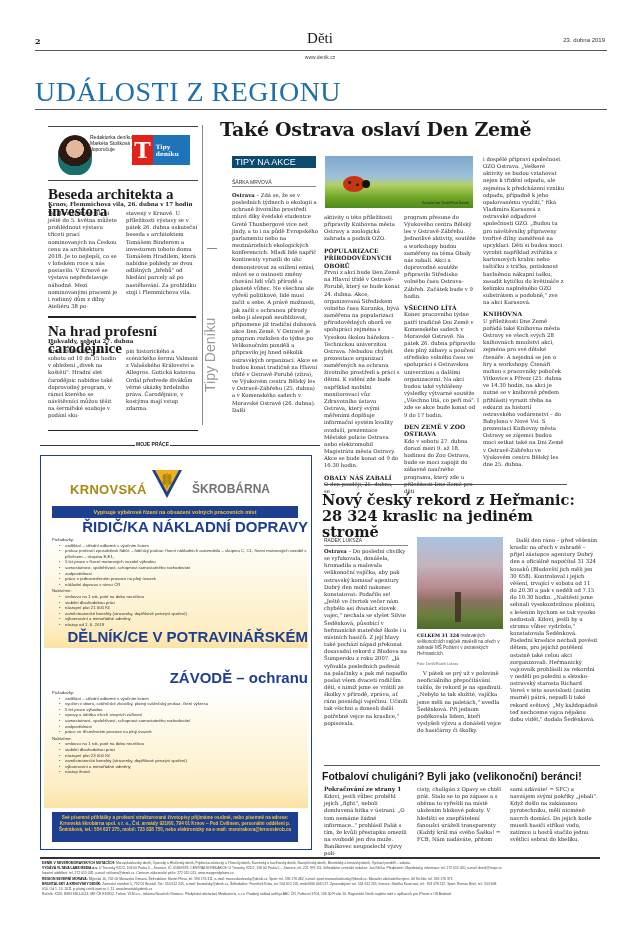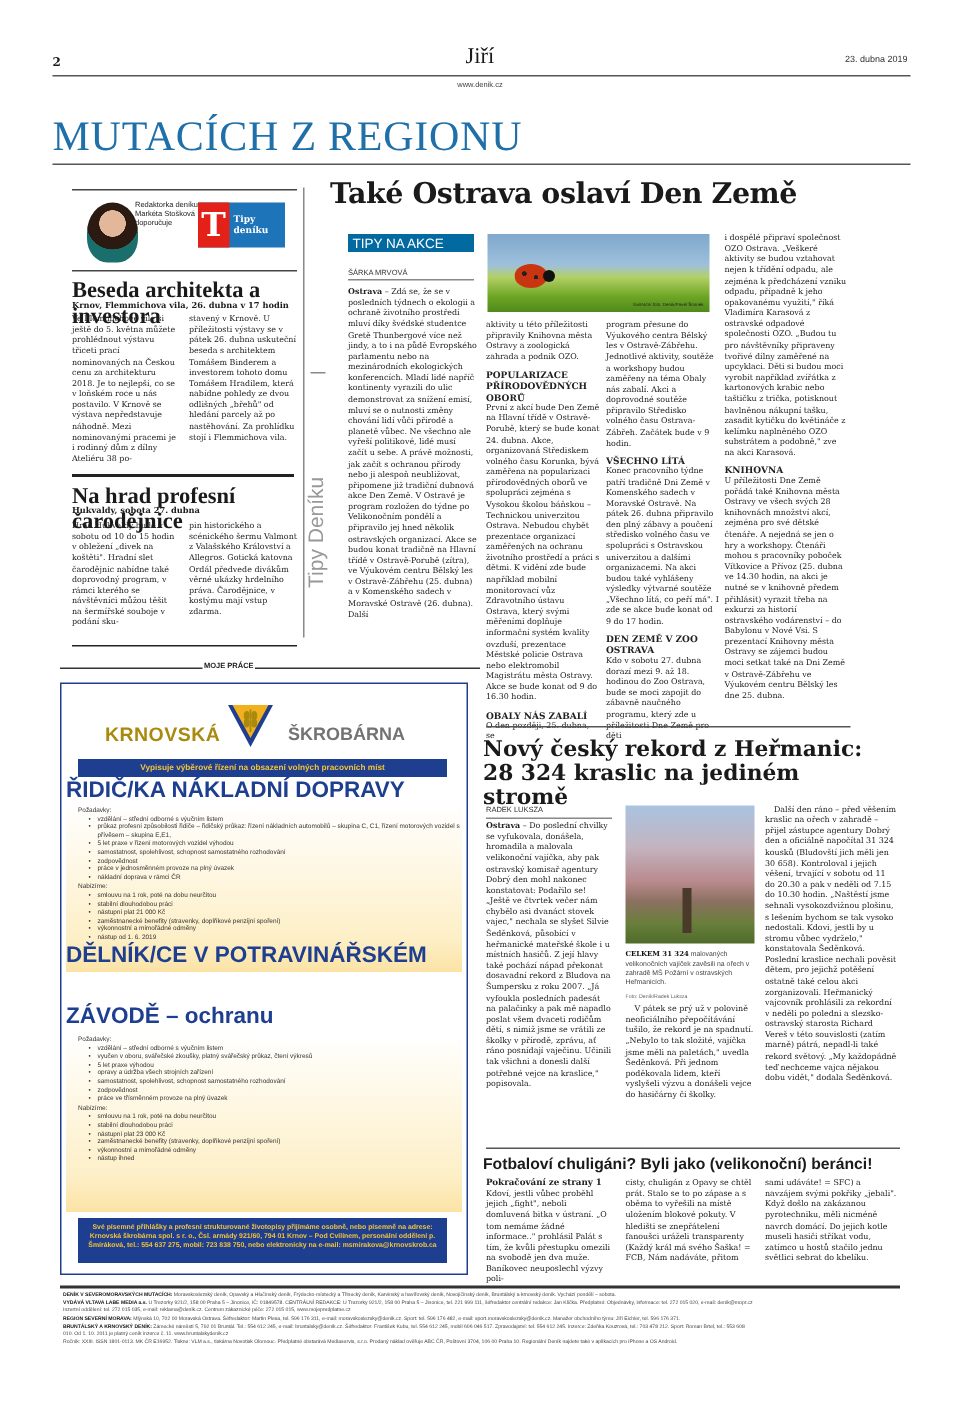--- a/index.html
+++ b/index.html
@@ -38,21 +38,21 @@
   #tip2-h { top: 323px; }
   #tip2-sub { top: 338px; }
   #tip2-c1 { left: 48px; top: 348px; width: 70px; }
   #tip2-c2 { left: 126px; top: 348px; width: 72px; }
   #tips-bottom-rule { left: 48px; width: 150px; top: 430px; height: 1px; background: #222; }
   #tipy-vertical { left: 202px; top: 250px; font-size: 14px; color: #999; transform: rotate(-90deg); transform-origin: left top; font-family: "Liberation Sans", sans-serif; white-space: nowrap; }
   #tipy-tick { left: 207px; top: 248px; width: 10px; height: 1px; background: #888; }
 
   
   #art1-title { left: 220px; top: 118px; font-size: 19px; font-weight: bold; white-space: nowrap; font-family: "DejaVu Serif", serif; letter-spacing: -0.3px; }
-  #tag-akce { left: 232px; top: 156px; width: 84px; height: 12px; background: #0369a1; color: #fff; font-size: 9px; padding-left: 3px; line-height: 12px; }
+  #tag-akce { left: 232px; top: 156px; width: 84px; height: 12px; background: #0c4a6e; color: #fff; font-size: 9px; padding-left: 3px; line-height: 12px; }
   #author1 { left: 232px; top: 179px; font-size: 5px; color: #333; }
   #author1-rule { left: 232px; top: 186px; width: 84px; height: 1px; background: #888; }
   #art1-c1 { left: 232px; top: 192px; width: 86px; }
   #photo1 { left: 325px; top: 156px; width: 148px; height: 52px; background: linear-gradient(180deg, #7fa8cc 0%, #9ec0dc 40%, #b4d067 55%, #6ea624 80%, #4e8a1c 100%); overflow: hidden; }
   #ladybug { left: 18px; top: 20px; width: 22px; height: 16px; border-radius: 50%; background: radial-gradient(circle at 30% 40%, #222 0 8%, transparent 9%), radial-gradient(circle at 65% 55%, #222 0 8%, transparent 9%), #c83510; }
   #ladybug-head { left: 37px; top: 24px; width: 8px; height: 8px; border-radius: 50%; background: #111; }
   #photo1-credit { right: 4px; bottom: 3px; font-size: 3px; color: #222; }
   #art1-c2 { left: 324px; top: 214px; width: 76px; }
   #art1-c3 { left: 404px; top: 214px; width: 76px; }
   #art1-c4 { left: 483px; top: 156px; width: 82px; }
@@ -64,21 +64,21 @@
   #moje-line-l { left: 40px; top: 445px; width: 95px; height: 1px; background: #333; }
   #moje-label { left: 136px; top: 441px; font-size: 5px; font-weight: bold; }
   #moje-line-r { left: 170px; top: 445px; width: 150px; height: 1px; background: #333; }
 
   
   #ad { left: 40px; top: 455px; width: 272px; height: 395px; border: 1.5px solid #1e3f8f; background: #fff; }
   #ad-logo-l { left: 70px; top: 482px; font-size: 13px; font-weight: bold; color: #a98a0e; letter-spacing: 0.3px; text-align: center; }
   #ad-logo-r { left: 192px; top: 482px; font-size: 12px; font-weight: bold; color: #737373; }
   #ad-emblem { left: 152px; top: 468px; width: 30px; height: 32px; }
   #ad-banner { left: 52px; top: 506px; width: 246px; height: 12px; background: #1e3f8f; color: #f2c23a; font-size: 5.5px; text-align: center; line-height: 12px; font-weight: bold; }
-  .ad-job-h { left: 44px; width: 264px; text-align: left; font-weight: bold; color: #1e3f8f; }
+  .ad-job-h { left: 44px; width: 264px; text-align: right; font-weight: bold; color: #1e3f8f; }
   #ad-job1 { top: 518px; font-size: 15px; }
   #ad-body1 { left: 44px; top: 535px; width: 264px; height: 113px; background: linear-gradient(180deg, #ffffff 0%, #fdefc7 80%, #fbe3a5 100%); }
   #ad-job2-h1 { top: 628px; font-size: 15px; }
   #ad-job2-h2 { top: 669px; font-size: 15px; }
   #ad-body2 { left: 44px; top: 688px; width: 264px; height: 120px; background: linear-gradient(180deg, #ffffff 0%, #fdefc7 80%, #fbe3a5 100%); }
   .ad-small { font-size: 4.3px; line-height: 5.6px; color: #333; font-family: "Liberation Sans", sans-serif; }
   .ad-small ul { list-style: none; }
   .ad-small li { padding-left: 13px; position: relative; }
   .ad-small li::before { content: "•"; position: absolute; left: 7px; }
   #ad-foot { left: 52px; top: 812px; width: 246px; height: 30px; background: #1e3f8f; color: #f2c23a; font-size: 4.6px; text-align: center; line-height: 6px; padding-top: 3px; font-weight: bold; font-family: "Liberation Sans", sans-serif; }
@@ -105,25 +105,25 @@
 
   
   #foot-rule { left: 40px; top: 857px; width: 560px; height: 1.5px; background: #333; }
   #imprint { left: 42px; top: 861px; width: 560px; font-size: 3.4px; line-height: 5.2px; color: #444; font-family: "Liberation Sans", sans-serif; }
   #imprint b { color: #111; }
 </style>
 </head>
 <body>
 
 <div class="abs" id="page-num">2</div>
-<div class="abs" id="brand">Jiří</div>
+<div class="abs" id="brand">Děti</div>
 <div class="abs sans" id="issue-date">23. dubna 2019</div>
 <div class="abs" id="mast-rule"></div>
 <div class="abs sans" id="web">www.denik.cz</div>
-<div class="abs" id="section-title">MUTACÍCH Z REGIONU</div>
+<div class="abs" id="section-title">UDÁLOSTI Z REGIONU</div>
 <div class="abs" id="section-rule"></div>
 
 <div class="abs" id="tips-box"></div>
 <div class="abs" id="tips-top-rule"></div>
 <div class="abs" id="avatar"></div>
 <div class="abs sans" id="editor-note">Redaktorka deníku Markéta Stošková doporučuje</div>
 <div class="abs" id="tipy-logo">
   <div class="t">T</div>
   <div class="l">Tipy deníku</div>
 </div>

